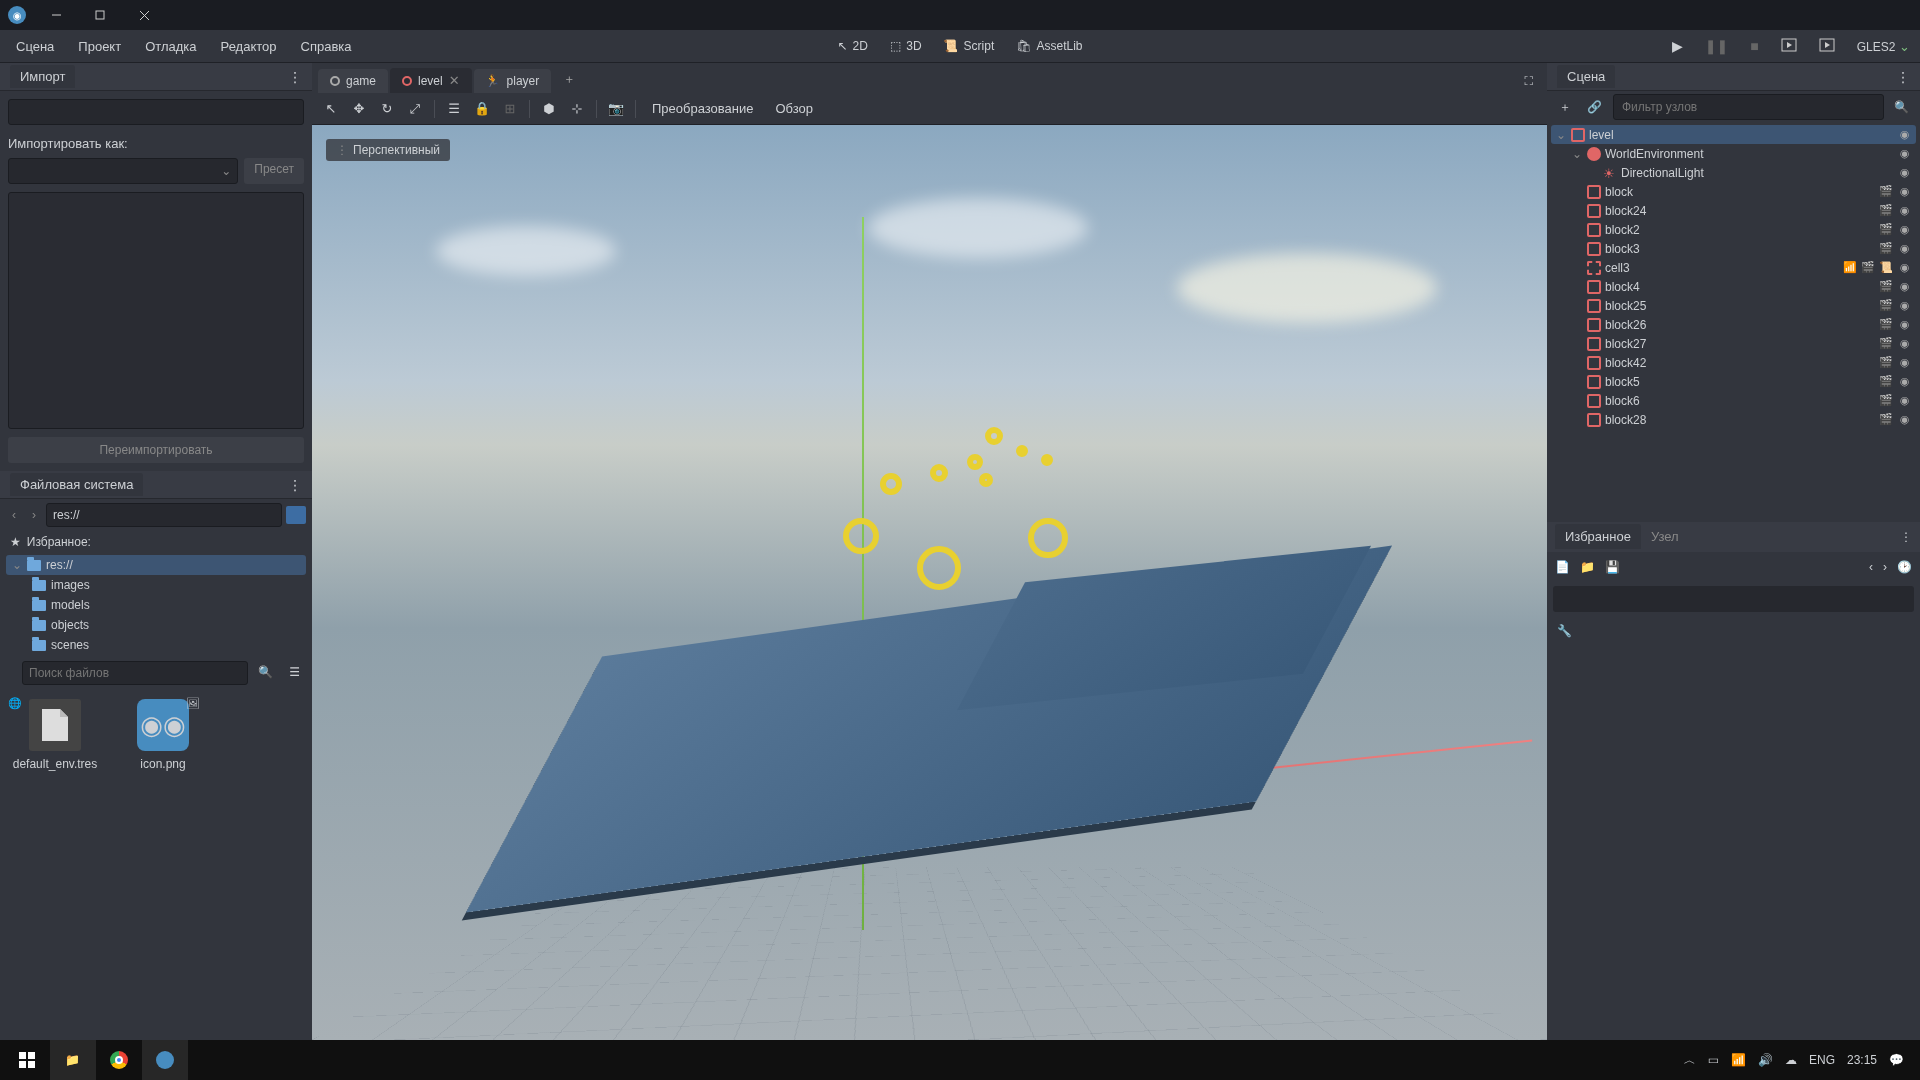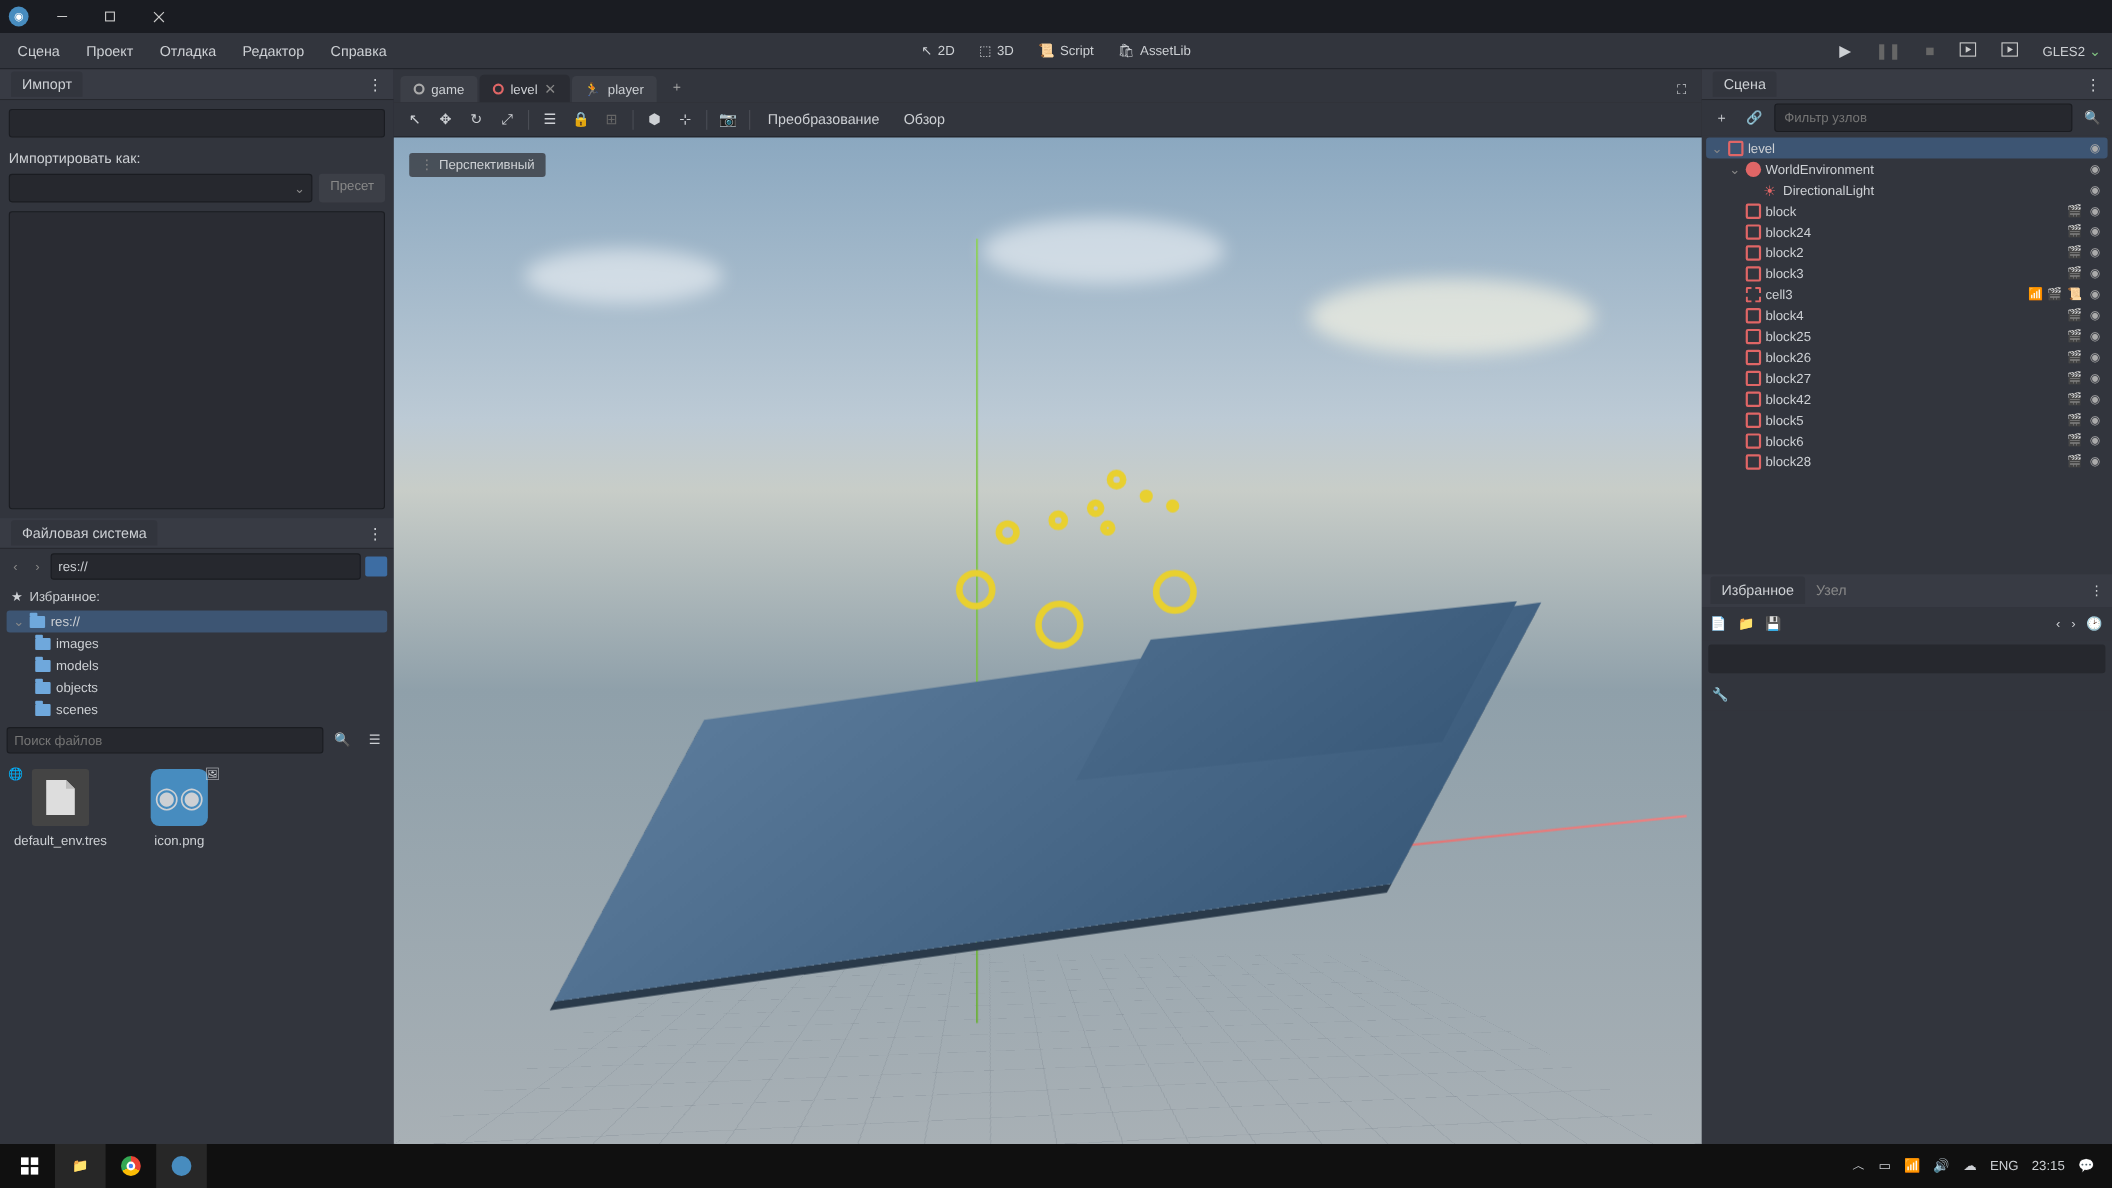--- a/index.html
+++ b/index.html
@@ -10,21 +10,21 @@
 .titlebar .winbtn { width: 44px; height: 28px; display: flex; align-items: center; justify-content: center; cursor: pointer; }
 .menubar { height: 33px; background: #32353d; display: flex; align-items: center; padding: 0 4px; border-bottom: 1px solid #1f2127;}
 .menubar .menu-item { padding: 6px 12px; cursor: pointer; font-size: 13px; }
 .menubar .center-btns { position:absolute; left:50%; transform:translateX(-50%); display:flex; gap:2px;}
 .menubar .cbtn { padding: 6px 10px; cursor:pointer; display:flex; align-items:center; gap:5px; font-size:13px; border-radius:3px;}
 .menubar .cbtn.active { color:#6fa8dc; }
 .menubar .right-btns { margin-left:auto; display:flex; align-items:center; gap:10px;}
 .menubar .rbtn { padding:4px 6px; cursor:pointer; font-size:14px;}
 .gles { color:#7fbf7f; font-size:13px; padding:0 6px;}
 .main { flex:1; display:flex; background:#32353d; }
-.left-panel { width:358px; display:flex; flex-direction:column; }
+.left-panel { width:312px; display:flex; flex-direction:column; }
 .dock-header { height:28px; background:#383b44; display:flex; align-items:center; padding:0 10px; border-bottom:1px solid #26282e;}
 .dock-header .tab { background:#32353d; padding:4px 10px; border-radius:3px 3px 0 0; font-size:13px;}
 .dock-header .dots { margin-left:auto; cursor:pointer; font-size:14px;}
 .import-body { flex:0 0 380px; background:#32353d; padding:8px; display:flex; flex-direction:column; }
 .import-body input[type=text] { background:#26282e; border:1px solid #1a1c21; padding:5px; color:#cdd0d4; width:100%; margin-bottom:8px; border-radius:3px;}
 .import-label { font-size:13px; padding:3px 0;}
 .import-row { display:flex; gap:6px; margin-top:4px;}
 .import-row .sel { flex:1; background:#26282e; border:1px solid #1a1c21; height:26px; border-radius:3px; display:flex;align-items:center;justify-content:flex-end;padding:0 6px;}
 .import-row .btn { background:#3c3f47; padding:4px 10px; border-radius:3px; color:#888;}
 .import-area { flex:1; background:#2a2c33; border:1px solid #1a1c21; margin-top:8px; border-radius:3px;}
@@ -33,21 +33,21 @@
 .fs-nav { display:flex; align-items:center; padding:4px 6px; gap:4px;}
 .fs-nav .arrow { padding:2px 6px; cursor:pointer; color:#888;}
 .fs-nav .path { flex:1; background:#26282e; border:1px solid #1a1c21; padding:4px 6px; border-radius:3px;}
 .fs-nav .toggle { width:20px; height:18px; background:#3d6da3; border-radius:2px;}
 .fs-fav { padding:4px 10px; display:flex; align-items:center; gap:6px;}
 .fs-tree { padding:2px 6px; }
 .fs-tree .node { display:flex; align-items:center; padding:3px 4px; gap:5px; border-radius:3px; cursor:pointer;}
 .fs-tree .node.sel { background:#3d5573;}
 .fs-tree .folder-icon { width:14px; height:11px; background:#6fa8dc; border-radius:1px; position:relative;}
 .fs-tree .folder-icon::before{content:'';position:absolute;top:-3px;left:0;width:7px;height:3px;background:#6fa8dc;border-radius:1px 1px 0 0;}
-.fs-search { display:flex; padding:4px 6px; gap:4px;}
+.fs-search { display:flex; padding:4px 6px; gap:4px;margin-left:16px;}
 .fs-search input { flex:1; background:#26282e; border:1px solid #1a1c21; padding:4px 6px; border-radius:3px; color:#cdd0d4;}
 .fs-files { flex:1; padding:10px; display:flex; gap:18px; align-items:flex-start;}
 .fs-file { display:flex; flex-direction:column; align-items:center; width:90px; cursor:pointer; text-align:center; position:relative;}
 .fs-file .thumb { width:52px; height:52px; background:#444; border-radius:3px; margin-bottom:6px; display:flex;align-items:center;justify-content:center;}
 .fs-file .godot-thumb { background:#478cbf; border-radius:8px;}
 .fs-file .label { font-size:12px; word-break:break-all;}
 .center-panel { flex:1; display:flex; flex-direction:column; background:#2a2c33;}
 .scene-tabs { height:30px; background:#32353d; display:flex; align-items:flex-end; padding:0 6px; gap:2px;}
 .scene-tab { padding:5px 12px; background:#3c3f47; border-radius:4px 4px 0 0; display:flex; align-items:center; gap:6px; cursor:pointer; font-size:13px;}
 .scene-tab.active { background:#2a2c33;}
@@ -182,20 +182,21 @@
     <div class="import-body">
       <input type="text" style="">
       <div class="import-label">Импортировать как:</div>
       <div class="import-row">
         <div class="sel">
             <span style="color:#888">⌄</span>
           </div>
         <div class="btn">Пресет</div>
       </div>
       <div class="import-area"></div>
+      <div class="reimport-btn">Переимпортировать</div>
     </div>
 
     <div class="dock-header">
       <div class="tab">Файловая система</div>
       <div class="dots">⋮</div>
     </div>
     <div class="fs-body">
       <div class="fs-nav">
         <div class="arrow">‹</div>
         <div class="arrow">›</div>

